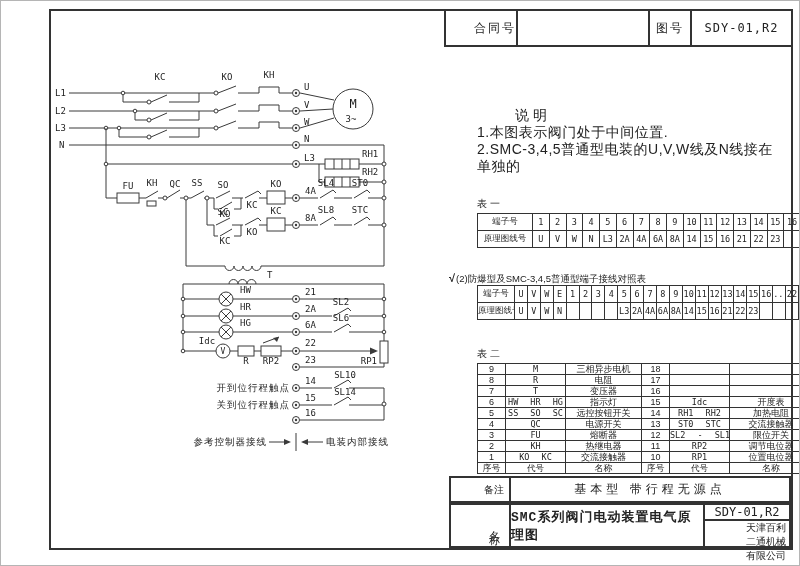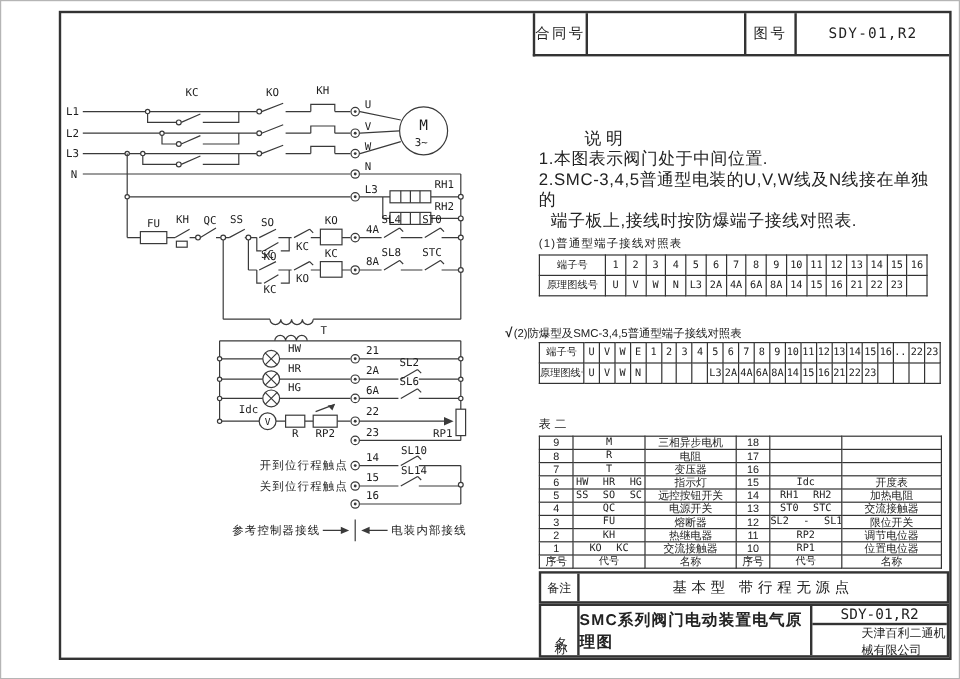--- a/index.html
+++ b/index.html
@@ -1,19 +1,19 @@
 <!DOCTYPE html>
 <html><head>
 <meta charset="utf-8">
 <style>
   html,body{margin:0;padding:0;background:#e8e8e8;}
   .page{position:relative;width:800px;height:566px;background:#ffffff;border:1px solid #b5b5b5;
         box-sizing:border-box;font-family:"Liberation Sans",sans-serif;color:#222;overflow:hidden;}
   .frame{position:absolute;left:48px;top:8px;width:744px;height:541px;border:2px solid #333;box-sizing:border-box;}
-  .abs{position:absolute;box-sizing:border-box;}
+  .abs{position:absolute;box-sizing:border-box;padding-left:28px;}
   
   .tb{left:393px;top:0;width:347px;height:36px;border-left:2px solid #333;border-bottom:2px solid #333;display:flex;}
   .tb .cell{border-right:2px solid #333;display:flex;align-items:center;justify-content:center;
             font-size:12px;letter-spacing:2px;}
   .tb .c1{width:42px;}
   .tb .c2{width:130px;letter-spacing:0;}
   .tb .c3{width:40px;}
   .tb .c4{flex:1;border-right:none;font-family:"DejaVu Sans Mono",monospace;font-size:12px;letter-spacing:1px;}
   
   .notes{left:398px;top:96px;width:335px;font-size:14px;line-height:17px;letter-spacing:0.5px;}
@@ -37,21 +37,21 @@
   .t3 td{height:10px;line-height:10px;font-size:9px;}
   .t3 td:nth-child(2),.t3 td:nth-child(5){word-spacing:7px;font-family:"DejaVu Sans Mono",monospace;font-size:8.5px;}
   
   .remark{left:398px;top:465px;width:342px;height:27px;border:2px solid #333;display:flex;}
   .remark .rl{width:30px;border-right:2px solid #333;display:flex;align-items:center;justify-content:center;font-size:10px;}
   .remark .rv{flex:1;display:flex;align-items:center;justify-content:center;font-size:12px;letter-spacing:4px;}
   .nameblk{left:398px;top:492px;width:342px;height:45px;border:2px solid #333;display:flex;}
   .nameblk .nl{width:30px;border-right:2px solid #333;display:flex;align-items:center;justify-content:center;font-size:11px;}
   .nameblk .nl span{writing-mode:vertical-rl;letter-spacing:4px;}
   .nameblk .nv{width:192px;border-right:2px solid #333;display:flex;align-items:center;justify-content:center;
-               font-size:13px;font-weight:bold;letter-spacing:1px;}
+               font-size:13px;font-weight:bold;letter-spacing:1px;font-family:Liberation Mono, monospace;}
   .nameblk .nr{flex:1;display:flex;flex-direction:column;}
   .nameblk .nr .dn{height:23px;border-bottom:2px solid #333;display:flex;align-items:center;justify-content:center;
                    font-family:"DejaVu Sans Mono",monospace;font-size:12px;}
   .nameblk .nr .co{flex:1;display:flex;align-items:center;justify-content:center;font-size:10px;margin-left:41px;}
   
   svg{position:absolute;left:0;top:0;}
   .w{stroke:#3a3a3a;stroke-width:1;fill:none;}
   .sym{stroke:#3a3a3a;stroke-width:1;fill:#fff;}
   .oc{stroke:#3a3a3a;stroke-width:1;fill:#fff;}
   .fd{fill:#3a3a3a;stroke:none;}
@@ -259,25 +259,24 @@
     <div class="cell c1">合同号</div>
     <div class="cell c2"></div>
     <div class="cell c3">图号</div>
     <div class="cell c4">SDY-01,R2</div>
   </div>
 
   <div class="abs notes">
     <div class="ntitle">说明</div>
     <div>1.本图表示阀门处于中间位置.</div>
     <div>2.SMC-3,4,5普通型电装的U,V,W线及N线接在单独的</div>
-    <div class="ind">端子板上,接线时按防爆端子接线对照表.</div>
   </div>
 
   <div class="abs blk1">
-    <div class="sub">(1)普通型端子接线对照表</div>
+    <div class="ttl">表一</div>
     <table class="tmap t1">
       <tbody>
         <tr>
           <td class="rowlab">端子号</td>
         <td>1</td>
               <td>2</td>
               <td>3</td>
               <td>4</td>
               <td>5</td>
               <td>6</td>

